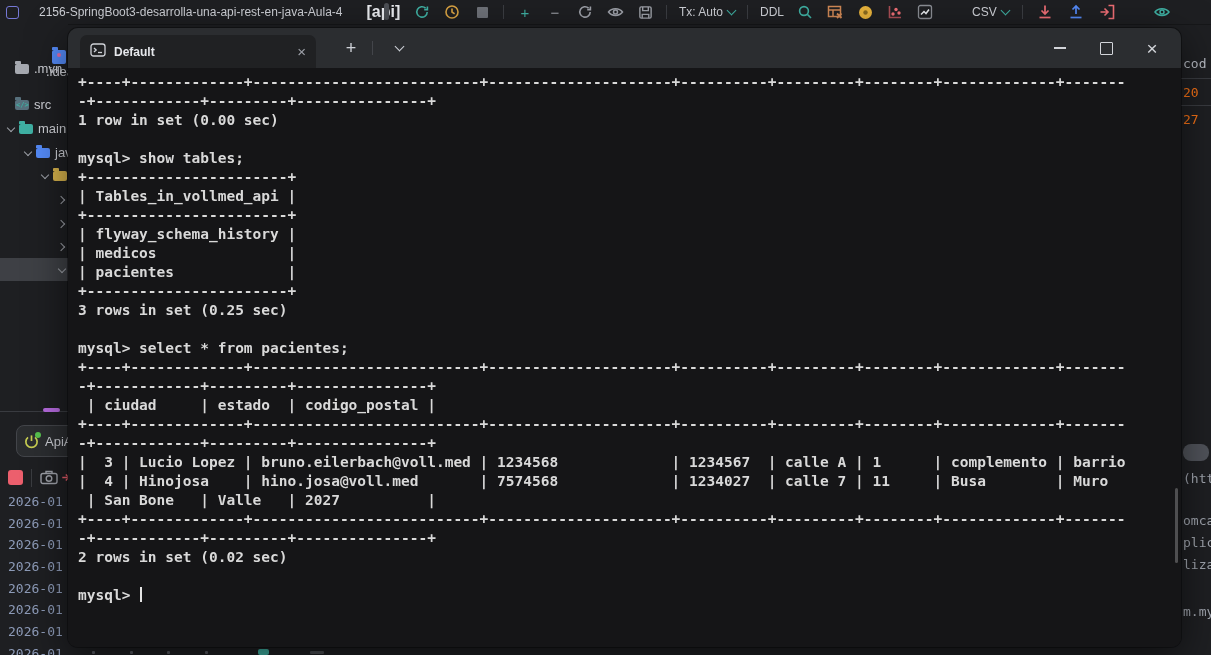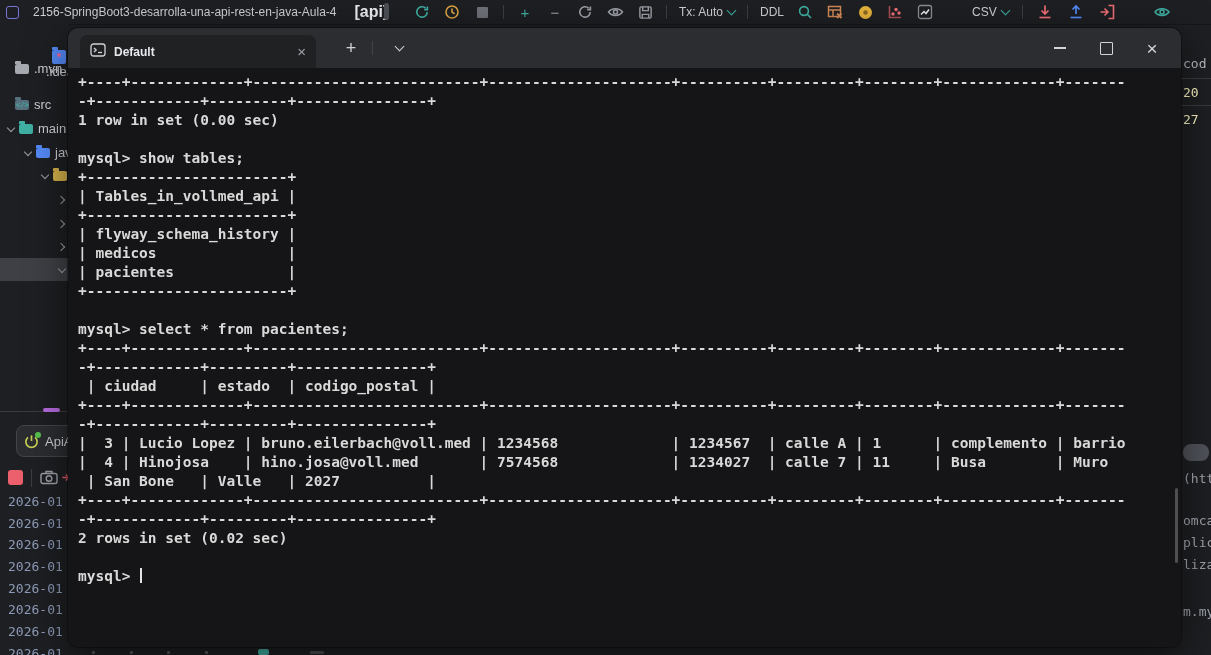--- a/index.html
+++ b/index.html
@@ -3,21 +3,21 @@
 <meta charset="utf-8">
 <style>
   html,body{margin:0;padding:0;background:#101012;}
   .screen{position:relative;width:1211px;height:655px;background:#1e1f22;overflow:hidden;
     font-family:"Liberation Sans","DejaVu Sans",sans-serif;color:#ced0d6;}
   .mono{font-family:"DejaVu Sans Mono","Liberation Mono",monospace;}
 
   
   .topbar{position:absolute;left:0;top:0;width:1211px;height:24px;background:#1e1f22;
     border-bottom:1px solid #161719;}
-  .tb-left{position:absolute;left:6px;top:0;height:24px;display:flex;align-items:center;gap:14px;}
+  .tb-left{position:absolute;left:6px;top:0;height:24px;display:flex;align-items:center;gap:20px;}
   .win-icon{width:11px;height:11px;border:1.5px solid #7578d6;border-radius:3px;}
   .tb-title{font-size:12px;color:#ced0d6;white-space:nowrap;}
   .tb-title-mod{font-size:16px;color:#eceef2;font-weight:bold;margin-left:4px;}
   .tb-scrollthumb{position:absolute;left:384px;top:3px;width:5px;height:17px;border-radius:3px;background:#4d5056;}
   .tb-icons{position:absolute;left:413px;top:0;height:24px;display:flex;align-items:center;gap:12px;}
   .tb-right{position:absolute;left:972px;top:0;height:24px;display:flex;align-items:center;gap:13px;}
   .vsep{width:1px;height:14px;background:#3b3d42;}
   .ico{display:inline-flex;align-items:center;justify-content:center;width:18px;height:18px;}
   .ico svg{display:block;}
   .glyph{font-size:15px;line-height:15px;}
@@ -59,21 +59,21 @@
   .stop-proc{position:absolute;left:8px;top:2px;width:15px;height:15px;border-radius:3px;background:#ec5f6d;}
   .ct-sep{position:absolute;left:31px;top:1px;width:1px;height:18px;background:#3a3c40;}
   .camera{position:absolute;left:40px;top:2px;}
   .door-partial{position:absolute;left:61px;top:2px;}
 
   .log-line{position:absolute;left:8px;font-size:13px;color:#8d9bb8;white-space:pre;}
 
   
   .rs-hair{position:absolute;left:1181px;width:30px;height:1px;background:#393b40;}
   .rs-text{position:absolute;left:1183px;font-size:13px;white-space:pre;}
-  .rs-grid{color:#b6bac2;} .rs-num{color:#fef9c3;text-align:right;} .rs-con{color:#a0a5ae;}
+  .rs-grid{color:#b6bac2;} .rs-num{color:#f97316;text-align:right;} .rs-con{color:#a0a5ae;}
   .rs-thumb{position:absolute;left:1183px;top:444px;width:26px;height:17px;border-radius:8px;background:#50535a;}
 
   
   .bs-dot{position:absolute;top:651px;width:3px;height:3px;border-radius:1px;background:#565960;}
   .bs-teal{position:absolute;left:258px;top:649px;width:11px;height:6px;border-radius:2px;background:#3fb0a3;}
   .bs-dash{position:absolute;left:310px;top:651px;width:14px;height:3px;border-radius:1px;background:#4a4d52;}
 
   
   .term-window{position:absolute;left:68px;top:28px;width:1113px;height:619px;border-radius:10px;
     box-shadow:0 10px 40px rgba(0,0,0,.55),0 0 0 1px rgba(0,0,0,.35);}
@@ -383,20 +383,21 @@
       <div class="tl">1 row in set (0.00 sec)</div>
       <div class="tl"></div>
       <div class="tl">mysql&gt; show tables;</div>
       <div class="tl">+-----------------------+</div>
       <div class="tl">| Tables_in_vollmed_api |</div>
       <div class="tl">+-----------------------+</div>
       <div class="tl">| flyway_schema_history |</div>
       <div class="tl">| medicos               |</div>
       <div class="tl">| pacientes             |</div>
       <div class="tl">+-----------------------+</div>
+      <div class="tl">3 rows in set (0.25 sec)</div>
       <div class="tl"></div>
       <div class="tl">mysql&gt; select * from pacientes;</div>
       <div class="tl">+----+-------------+--------------------------+---------------------+----------+---------+--------+-------------+-------</div>
       <div class="tl">-+------------+---------+---------------+</div>
       <div class="tl"> | ciudad     | estado  | codigo_postal |</div>
       <div class="tl">+----+-------------+--------------------------+---------------------+----------+---------+--------+-------------+-------</div>
       <div class="tl">-+------------+---------+---------------+</div>
       <div class="tl">|  3 | Lucio Lopez | bruno.eilerbach@voll.med | 1234568             | 1234567  | calle A | 1      | complemento | barrio</div>
       <div class="tl">|  4 | Hinojosa    | hino.josa@voll.med       | 7574568             | 1234027  | calle 7 | 11     | Busa        | Muro</div>
       <div class="tl"> | San Bone   | Valle   | 2027          |</div>

